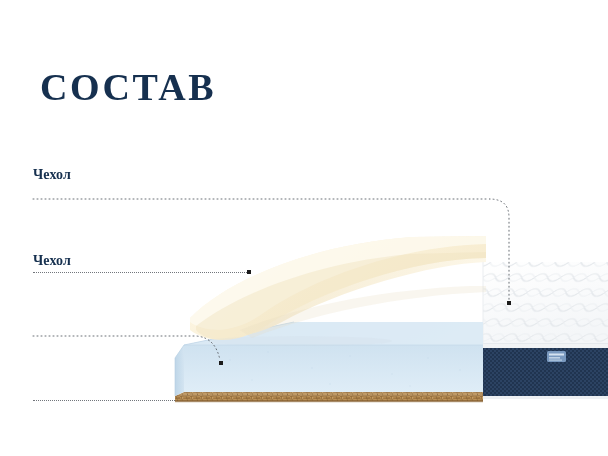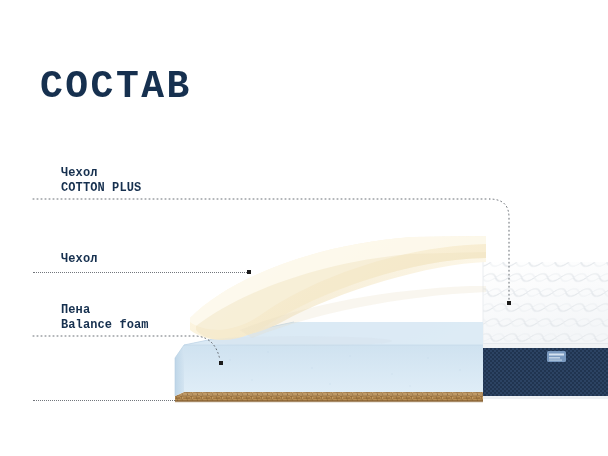--- a/index.html
+++ b/index.html
@@ -7,21 +7,21 @@
     margin: 0;
     padding: 0;
     background: #ffffff;
   }
   #stage {
     position: relative;
     width: 608px;
     height: 456px;
     background: #ffffff;
     overflow: hidden;
-    font-family: Liberation Mono, monospace;
+    font-family: Liberation Serif, serif;
     -webkit-font-smoothing: antialiased;
   }
 
   
   #page-title {
     position: absolute;
     left: 40px;
     top: 68px;
     font-size: 38px;
     font-weight: 700;
@@ -29,26 +29,25 @@
     color: #16304f;
     line-height: 1;
     white-space: nowrap;
   }
 
   
   .callout {
     position: absolute;
     left: 33px;
     color: #16304f;
-    font-size: 12px;
+    font-size: 14px;
     font-weight: 700;
     line-height: 1.28;
     white-space: nowrap;
     letter-spacing: 0.1px;
-    margin-left: 28px;
   }
   .callout .l2 { display: block; }
 
   
   .leader {
     position: absolute;
     height: 1px;
     border-top: 1px dotted #5a5f66;
     opacity: .85;
   }
@@ -230,31 +229,26 @@
                C 234,346 206,342 196,330 Z" fill="#efe2bf" opacity=".45"></path>
 
       <path d="M240,330 C 300,306 380,290 470,286 L 486,286 L 486,292 C 396,296 312,314 252,338 Z" fill="#e8dcc0" opacity=".25"></path>
     </g>
 
     <ellipse cx="300" cy="341" rx="92" ry="5" fill="#cdd9e3" opacity=".18"></ellipse>
   </svg>
 
   <div class="callout" style="top:166px;">
     <span>Чехол</span>
-    <span class="l2">COTTON PLUS</span>
   </div>
 
   <div class="callout" style="top:252px;">
     <span>Чехол</span>
   </div>
 
-  <div class="callout" style="top:303px;">
-    <span>Пена</span>
-    <span class="l2">Balance foam</span>
-  </div>
 
 
   <svg class="leader-svg" style="left:0;top:0;width:608px;height:456px;">
     <path d="M33,199 L 489,199 C 504,199 509,206 509,218 L 509,300"></path>
     <rect x="507" y="301" width="4" height="4" fill="#1b1b1b"></rect>
   </svg>
 
   <div class="leader" style="left:33px; top:272px; width:216px;"></div>
   <div class="leader-dot" style="left:247px; top:270px;"></div>
 

